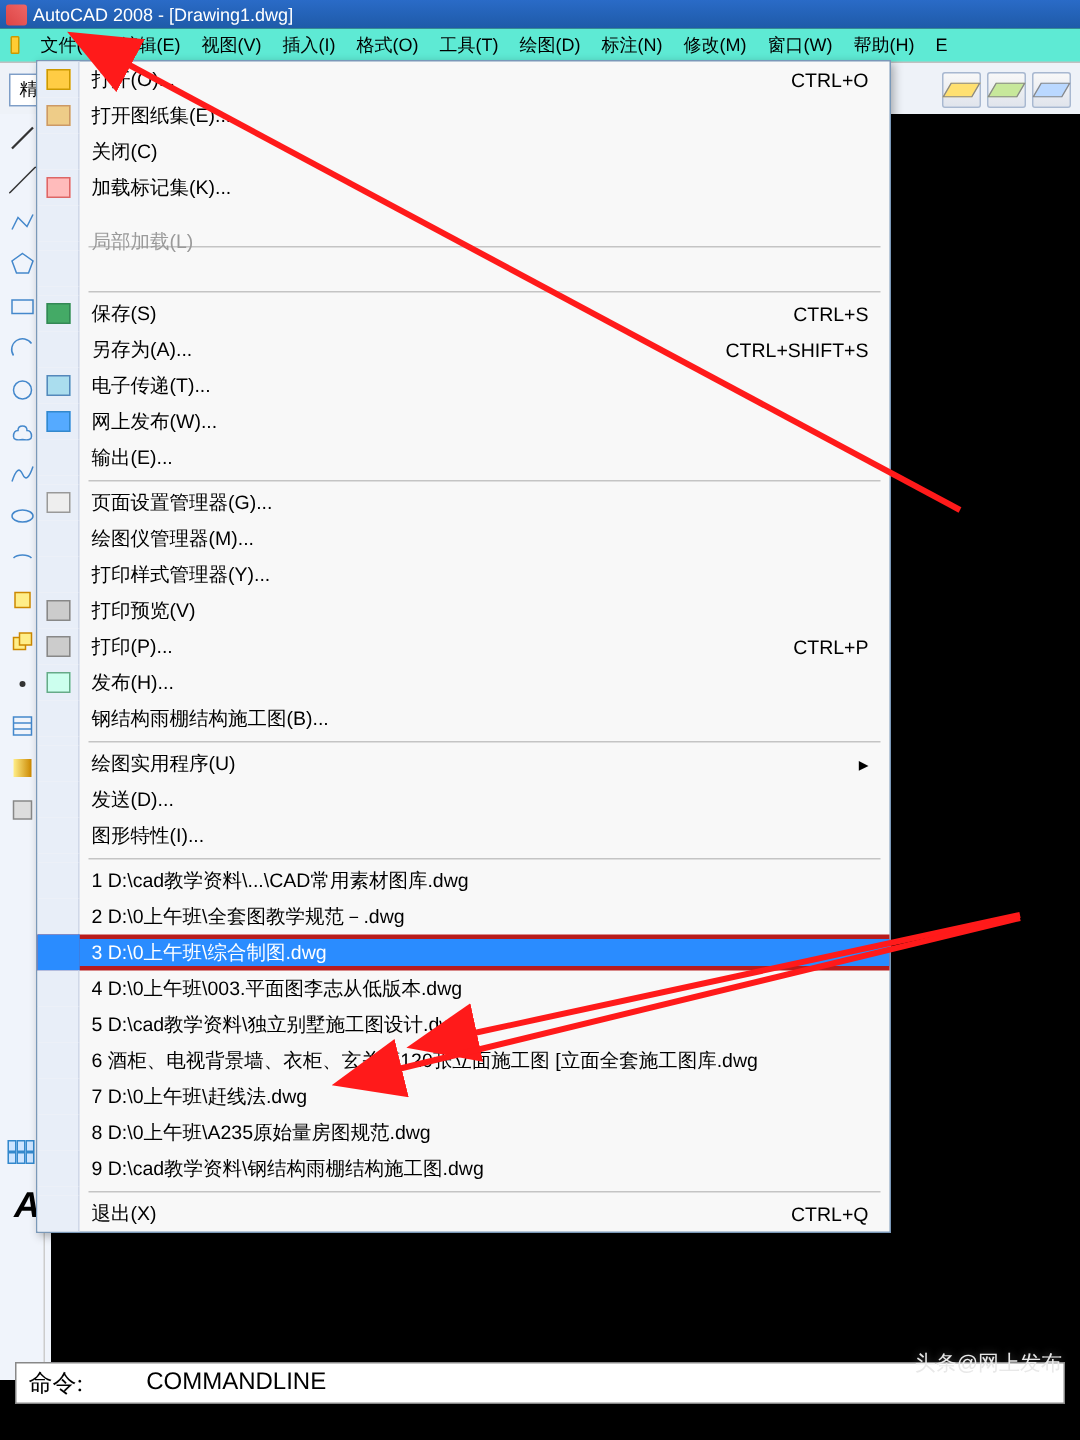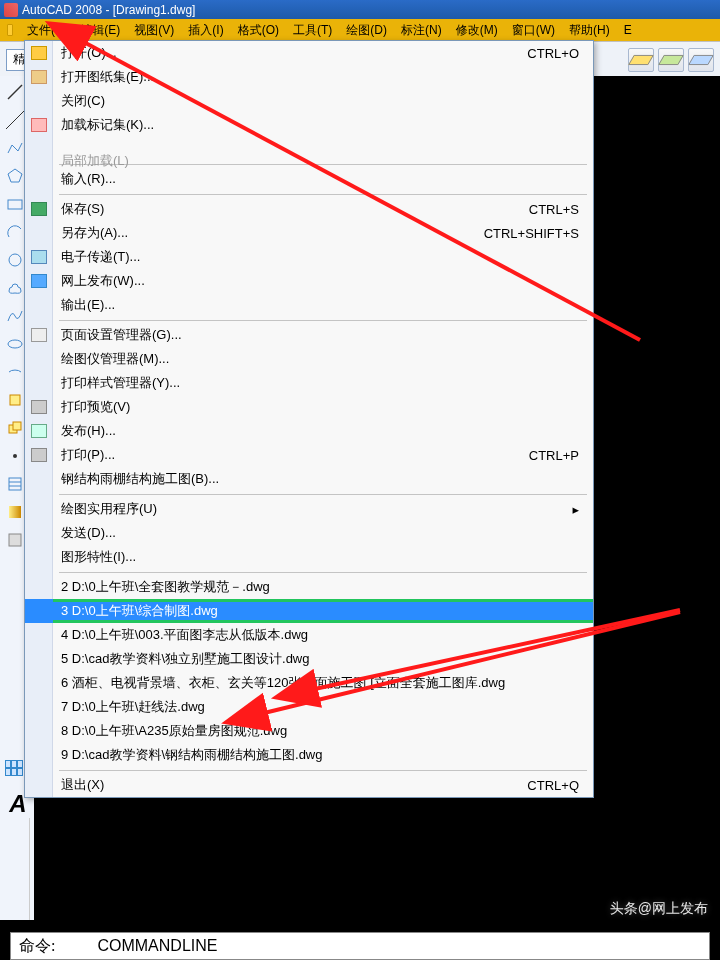--- a/index.html
+++ b/index.html
@@ -1,21 +1,21 @@
 <!DOCTYPE html>
 <html><head>
 <meta charset="utf-8">
 <style>
 * { margin: 0; padding: 0; box-sizing: border-box; font-family: "Microsoft YaHei", SimSun, Arial, sans-serif; }
 body { width: 720px; height: 960px; background: #000; overflow: hidden; position: relative; }
 
 .title-bar { height: 19px; background: linear-gradient(#2a6bc7, #1e5aa8); display: flex; align-items: center; padding: 0 4px; color: #fff; font-size: 12px; }
 .title-icon { width: 14px; height: 14px; background: linear-gradient(45deg, #d44, #e66); margin-right: 4px; border-radius: 2px; }
 
-.menu-bar { height: 23px; background: #eab308; display: flex; align-items: center; border-bottom: 1px solid #c0c0c0; font-size: 12px; }
+.menu-bar { height: 23px; background: #5eead4; display: flex; align-items: center; border-bottom: 1px solid #c0c0c0; font-size: 12px; }
 .menu-bar .mitem { padding: 0 7px; height: 100%; display: flex; align-items: center; cursor: default; color: #000; position: relative; }
 .menu-bar .mitem:first-child { width: 20px; }
 .menu-bar .folder-ico { width:14px; height:12px; background:#ffcc33; border:1px solid #cc9900; border-radius:1px; }
 
 .toolbar-row { height: 36px; background: #eef2f8; display:flex; align-items:center; border-bottom:1px solid #b0c0d8; padding:0 6px; gap:4px; }
 .dropdown-ctl { height:22px; background:#fff; border:1px solid #7e9ec7; display:flex; align-items:center; font-size:12px; padding:0 4px 0 6px; gap:4px; }
 .dropdown-ctl .dd-arrow { width:14px; height:18px; background:linear-gradient(#e8f0fa,#cddff5); border-left:1px solid #bcd; display:flex; align-items:center; justify-content:center; margin-left:auto; }
 .dd-arrow::after { content:""; border:4px solid transparent; border-top-color:#444; margin-top:3px; }
 .tbtn { width:26px; height:24px; background:linear-gradient(#f8f8f8,#e0e4ec); border:1px solid #a8b8d0; border-radius:2px; display:flex; align-items:center; justify-content:center; }
 .gear-ico { width:16px; height:16px; border-radius:50%; border:2px solid #555; position:relative; }
@@ -27,34 +27,34 @@
 .left-tools { width:30px; background:#f0f4fb; border-right:1px solid #ccc; display:flex; flex-direction:column; align-items:center; padding-top:6px; gap:8px; }
 .ltool { width:20px; height:20px; display:flex; align-items:center; justify-content:center; }
 .drawing-area { flex:1; background:#000; border-left:4px solid #f0f4fb; position:relative; }
 
 .file-menu { position:absolute; top:40px; left:24px; width:570px; background:#f8f8f8; border:1px solid #7a98b8; box-shadow:2px 2px 6px rgba(0,0,0,0.3); z-index:100; font-size:13px; }
 .fm-row { display:flex; align-items:center; height:24px; position:relative; }
 .fm-iconcol { width:28px; height:100%; background:#e8eef8; display:flex; align-items:center; justify-content:center; border-right:1px solid #d0d8e8; }
 .fm-text { flex:1; padding-left:8px; color:#000; }
 .fm-text.dim { color:#9a9a9a;margin-top:24px; }
 .fm-short { padding-right:14px; color:#000; }
-.fm-row.hl { background:#22c55e; }
+.fm-row.hl { background:#b91c1c; }
 .fm-row.hl .fm-text, .fm-row.hl .fm-iconcol { background:#2a8cff; color:#fff; border-right-color:#2a8cff; }
 .fm-sep { height:6px; display:flex; }
 .fm-sep .fm-iconcol { height:6px; }
 .fm-sep .line { flex:1; border-top:1px solid #c4c4c4; margin:3px 6px 0 6px; }
 .ico-gen { width:16px; height:14px; }
 .ico-open { background:#ffcc44; border:1px solid #cc9900; }
 .ico-save { background:#4a6; border:1px solid #385; }
 .ico-pub { background:#5af; border:1px solid #38c; }
 .ico-print { background:#ccc; border:1px solid #888; }
 
 .arrow-svg { position:absolute; z-index:200; pointer-events:none; }
 
-.cmdline { position:absolute; left:10px; right:10px; bottom:0; height:28px; background:#fff; border:1px solid #888; display:flex; align-items:center; padding:0 8px; font-size:16px; font-family:"Consolas","Courier New",monospace;gap:16px; }
+.cmdline { position:absolute; left:10px; right:10px; bottom:24px; height:28px; background:#fff; border:1px solid #888; display:flex; align-items:center; padding:0 8px; font-size:16px; font-family:"Consolas","Courier New",monospace;gap:16px; }
 .cmdline .lbl { font-family:"Microsoft YaHei"; }
 
 .watermark { position:absolute; right:12px; bottom:42px; color:#e8e8e8; font-size:14px; z-index:50; text-shadow:0 0 6px rgba(255,255,255,0.3); }
 
 .left-big-a { position:absolute; left:4px; top:790px; font-size:24px; font-weight:bold; font-style:italic; color:#000; z-index:30; background:#f0f4fb; width:28px; text-align:center;}
 .left-grid { position:absolute; left:5px; top:760px; width:18px; height:16px; z-index:30; }
 .left-grid div{ border:1px solid #3388cc; background:#cce4ff; }
 </style>
 </head>
 <body>
@@ -254,21 +254,20 @@
   <div class="fm-row">
       <div class="fm-iconcol"></div>
       <div class="fm-text dim">局部加载(L)</div>
     </div>
   <div class="fm-sep">
       <div class="fm-iconcol"></div>
       <div class="line"></div>
     </div>
   <div class="fm-row">
       <div class="fm-iconcol"></div>
-      <div class="fm-text">输入(R)...</div>
     </div>
   <div class="fm-sep">
       <div class="fm-iconcol"></div>
       <div class="line"></div>
     </div>
   <div class="fm-row">
       <div class="fm-iconcol">
         <div class="ico-gen ico-save"></div>
       </div>
       <div class="fm-text">保存(S)</div>
@@ -314,32 +313,32 @@
       <div class="fm-text">打印样式管理器(Y)...</div>
     </div>
   <div class="fm-row">
       <div class="fm-iconcol">
         <div class="ico-gen ico-print"></div>
       </div>
       <div class="fm-text">打印预览(V)</div>
     </div>
   <div class="fm-row">
       <div class="fm-iconcol">
-        <div class="ico-gen" style="background:#cfe;border:1px solid #6a8"></div>
-      </div>
-      <div class="fm-text">发布(H)...</div>
-    </div>
-  <div class="fm-row">
-      <div class="fm-iconcol">
         <div class="ico-gen ico-print"></div>
       </div>
       <div class="fm-text">打印(P)...</div>
       <div class="fm-short">CTRL+P</div>
     </div>
   <div class="fm-row">
+      <div class="fm-iconcol">
+        <div class="ico-gen" style="background:#cfe;border:1px solid #6a8"></div>
+      </div>
+      <div class="fm-text">发布(H)...</div>
+    </div>
+  <div class="fm-row">
       <div class="fm-iconcol"></div>
       <div class="fm-text">钢结构雨棚结构施工图(B)...</div>
     </div>
   <div class="fm-sep">
       <div class="fm-iconcol"></div>
       <div class="line"></div>
     </div>
   <div class="fm-row">
       <div class="fm-iconcol"></div>
       <div class="fm-text">绘图实用程序(U)</div>
@@ -349,20 +348,24 @@
       <div class="fm-iconcol"></div>
       <div class="fm-text">发送(D)...</div>
     </div>
   <div class="fm-row">
       <div class="fm-iconcol"></div>
       <div class="fm-text">图形特性(I)...</div>
     </div>
   <div class="fm-sep">
       <div class="fm-iconcol"></div>
       <div class="line"></div>
+    </div>
+  <div class="fm-row">
+      <div class="fm-iconcol"></div>
+      <div class="fm-text">1 D:\cad教学资料\...\CAD常用素材图库.dwg</div>
     </div>
   <div class="fm-row">
       <div class="fm-iconcol"></div>
       <div class="fm-text">2 D:\0上午班\全套图教学规范－.dwg</div>
     </div>
   <div class="fm-row hl">
       <div class="fm-iconcol"></div>
       <div class="fm-text">3 D:\0上午班\综合制图.dwg</div>
     </div>
   <div class="fm-row">

